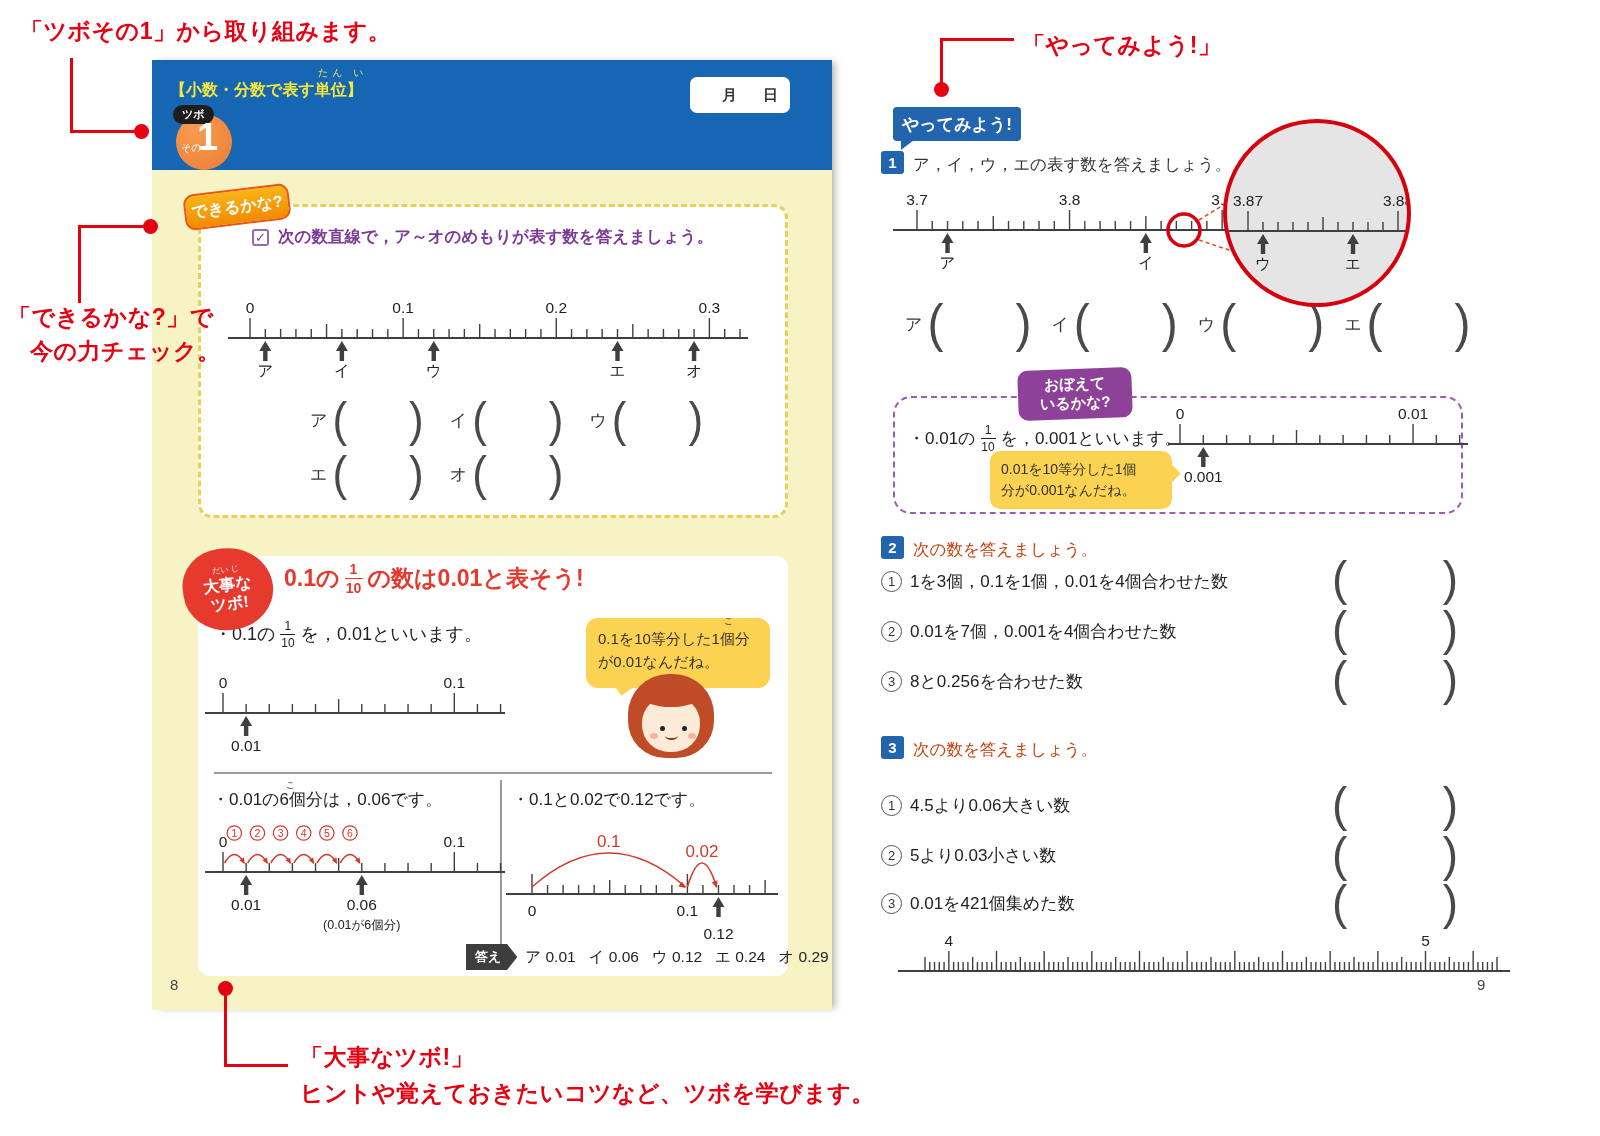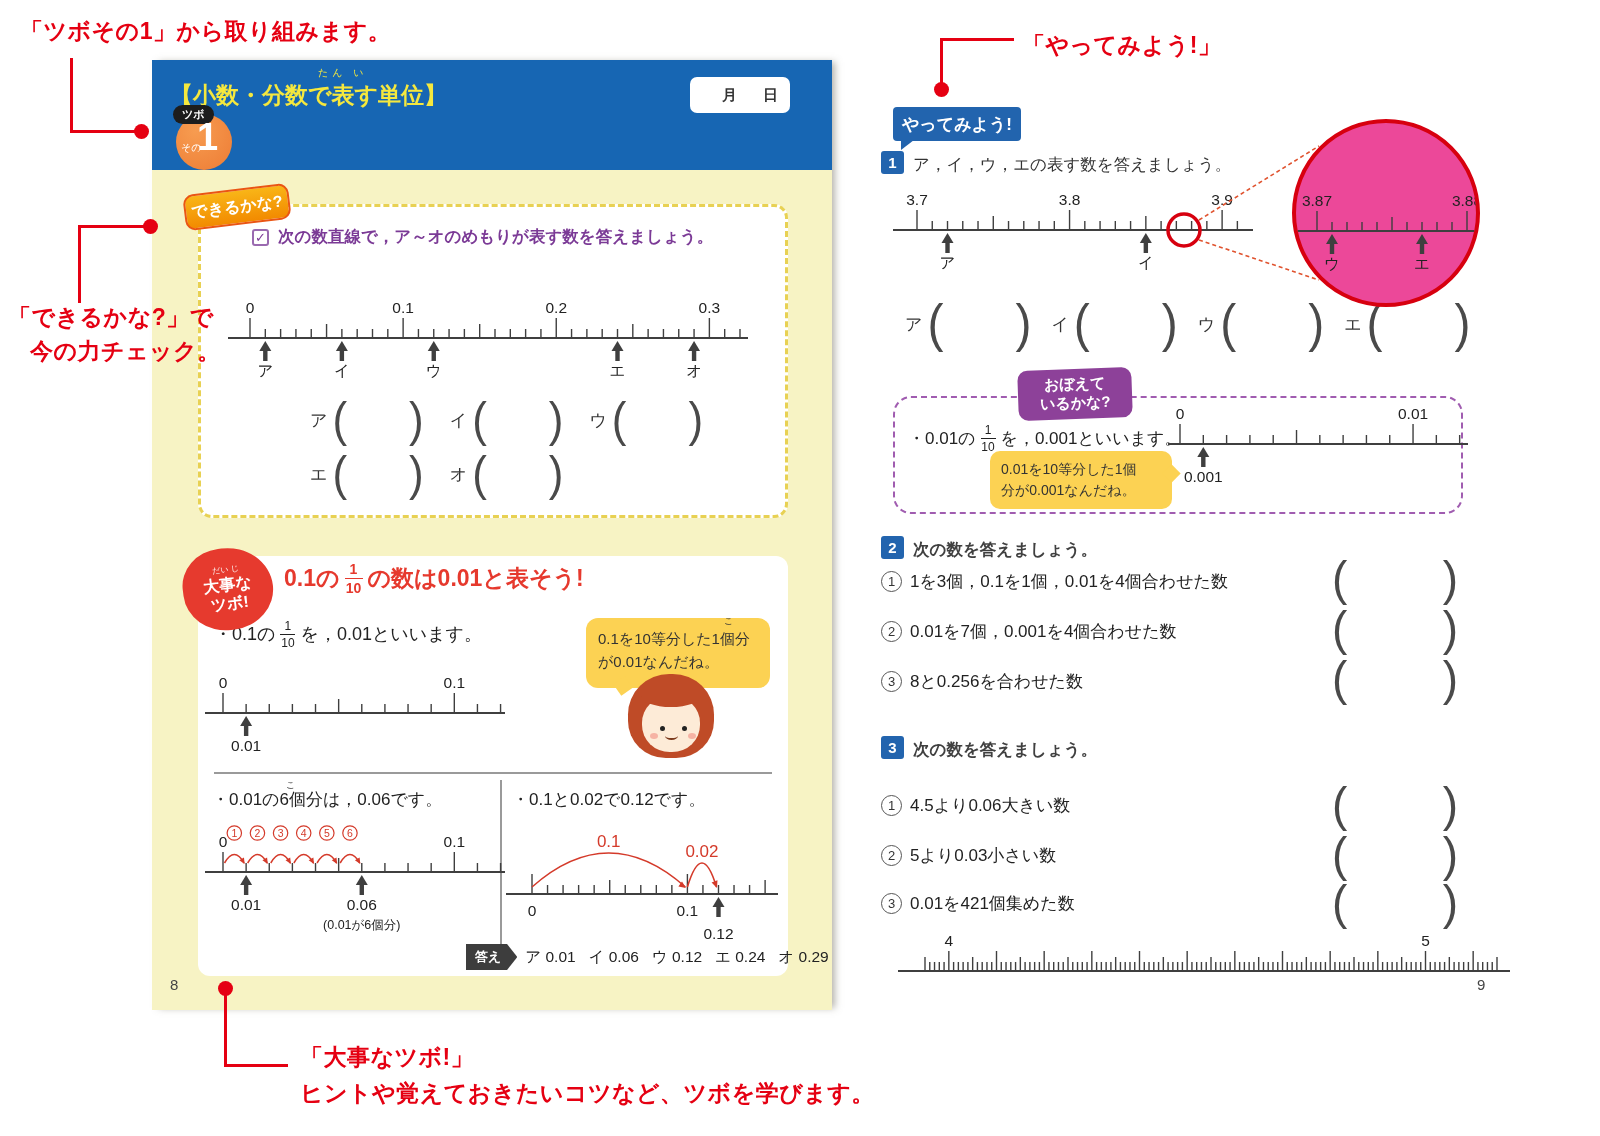--- a/index.html
+++ b/index.html
@@ -7,21 +7,21 @@
   body{font-family:"Liberation Sans","DejaVu Sans",sans-serif;background:#fff}
   #stage{position:relative;width:1600px;height:1136px;background:#fff;overflow:hidden}
   
   .ann{position:absolute;color:#e50012;font-weight:bold;font-size:23px;letter-spacing:.5px;white-space:nowrap}
   .conn{position:absolute;background:#e50012}
   .dot{position:absolute;width:15px;height:15px;border-radius:50%;background:#e50012}
   
   .page-left{position:absolute;left:152px;top:60px;width:680px;height:950px;background:#f7f3c4;box-shadow:5px 0 7px -2px rgba(110,105,90,.5)}
   .hdr{position:absolute;left:152px;top:60px;width:680px;height:110px;background:#1766b3}
   .unit-furi{position:absolute;left:318px;top:66px;font-size:10px;color:#f5e83e;letter-spacing:4px}
-  .unit{position:absolute;left:170px;top:80px;font-size:23px;font-weight:bold;color:#f5e83e}
+  .unit{position:absolute;left:170px;top:80px;font-size:16px;font-weight:bold;color:#f5e83e}
   .tsubo-pill{position:absolute;left:173px;top:105px;background:#1d1d1d;color:#fff;font-size:11px;font-weight:bold;padding:2px 9px;border-radius:10px;z-index:3}
   .num-circle{position:absolute;left:176px;top:114px;width:56px;height:56px;border-radius:50%;background:radial-gradient(circle at 35% 30%,#f79c50,#ed7c35);z-index:2}
   .sono{position:absolute;left:181px;top:141px;font-size:10px;color:#fff;z-index:3}
   .big-one{position:absolute;left:197px;top:116px;font-size:38px;font-weight:bold;color:#fff;z-index:3}
   .lesson-title{position:absolute;left:243px;top:123px;font-size:29px;font-weight:bold;color:#fff;letter-spacing:1px}
   .datebox{position:absolute;left:690px;top:77px;width:100px;height:36px;background:#fff;border-radius:7px;display:flex;align-items:center;justify-content:flex-end;gap:26px;padding-right:12px;font-size:15px;color:#333;font-weight:bold}
   
   .dekiru-box{position:absolute;left:198px;top:204px;width:590px;height:314px;background:#fff;border:3px dashed #e8d153;border-radius:14px}
   .badge-dekiru{position:absolute;left:184px;top:189px;width:106px;height:36px;background:linear-gradient(#f9b517,#f28a00);border:2.5px solid #ea5514;border-radius:10px;color:#fff;font-weight:bold;font-size:16px;display:flex;align-items:center;justify-content:center;transform:rotate(-7deg);z-index:2}
   .prompt-row{position:absolute;left:252px;top:226px;display:flex;align-items:center;color:#7b3a96;font-weight:bold;font-size:16.5px}
@@ -62,25 +62,25 @@
   .girl .fringe{position:absolute;left:13px;top:11px;width:60px;height:22px;background:#bf4b27;border-radius:0 0 100% 100%}
   .girl .eye{position:absolute;top:52px;width:5px;height:5px;background:#222;border-radius:50%}
   .girl .blush{position:absolute;top:59px;width:8px;height:6px;background:#f6b3a4;border-radius:50%}
   .girl .mouth{position:absolute;left:37px;top:58px;width:13px;height:8px;border-bottom:2px solid #7c3a1d;border-radius:0 0 50% 50%}
   
   .page-right{position:absolute;left:880px;top:60px;width:650px;height:950px;background:#fff}
   .badge-try{position:absolute;left:893px;top:107px;width:128px;height:34px;background:#2264ae;border-radius:4px;color:#fff;font-weight:bold;font-size:17px;display:flex;align-items:center;justify-content:center;z-index:2}
   .badge-try .tail{position:absolute;left:8px;bottom:-9px;width:0;height:0;border-top:10px solid #2264ae;border-right:13px solid transparent}
   .qnum{position:absolute;width:23px;height:23px;background:#2264ae;color:#fff;font-size:15px;font-weight:bold;border-radius:3px;display:flex;align-items:center;justify-content:center}
   .qprompt{position:absolute;font-size:16.5px;color:#333}
-  .qprompt.blue{color:#404040;font-weight:bold}
+  .qprompt.blue{color:#c2410c;font-weight:normal}
   .item-text{position:absolute;display:flex;align-items:center;font-size:17px;color:#222}
   .circnum{display:inline-flex;width:21px;height:21px;border:1.6px solid #555;border-radius:50%;font-size:13px;align-items:center;justify-content:center;margin-right:8px;color:#333;flex:none}
   .pgroup{position:absolute;width:126px;display:flex;justify-content:space-between;font-size:46px;font-weight:300;color:#4a4a4a;transform:scaleY(1.05)}
-  .magcircle{position:absolute;left:1292px;top:119px;width:188px;height:188px;border:4px solid #d7000f;border-radius:50%;background:#ec4899;overflow:hidden;z-index:2}
+  .magcircle{position:absolute;left:1223px;top:119px;width:188px;height:188px;border:4px solid #d7000f;border-radius:50%;background:#e5e5e5;overflow:hidden;z-index:2}
   .oboete-box{position:absolute;left:893px;top:396px;width:570px;height:118px;background:#fff;border:2.5px dashed #a05cb0;border-radius:18px}
   .badge-oboete{position:absolute;left:1018px;top:369px;width:114px;height:50px;background:#8d4199;border-radius:10px;color:#fff;font-weight:bold;font-size:15px;display:flex;flex-direction:column;align-items:center;justify-content:center;line-height:1.25;transform:rotate(-2deg);z-index:2}
   .bubble2{position:absolute;left:990px;top:451px;width:182px;height:58px;background:#fcd253;border-radius:10px;color:#333;padding:8px 11px;line-height:1.5;font-size:14px}
   .bubble2 .tail{position:absolute;right:-6px;top:16px;width:13px;height:13px;background:#fcd253;transform:rotate(45deg)}
   svg.nline{position:absolute;overflow:visible}
 </style>
 </head>
 <body>
 
 <div id="stage">

